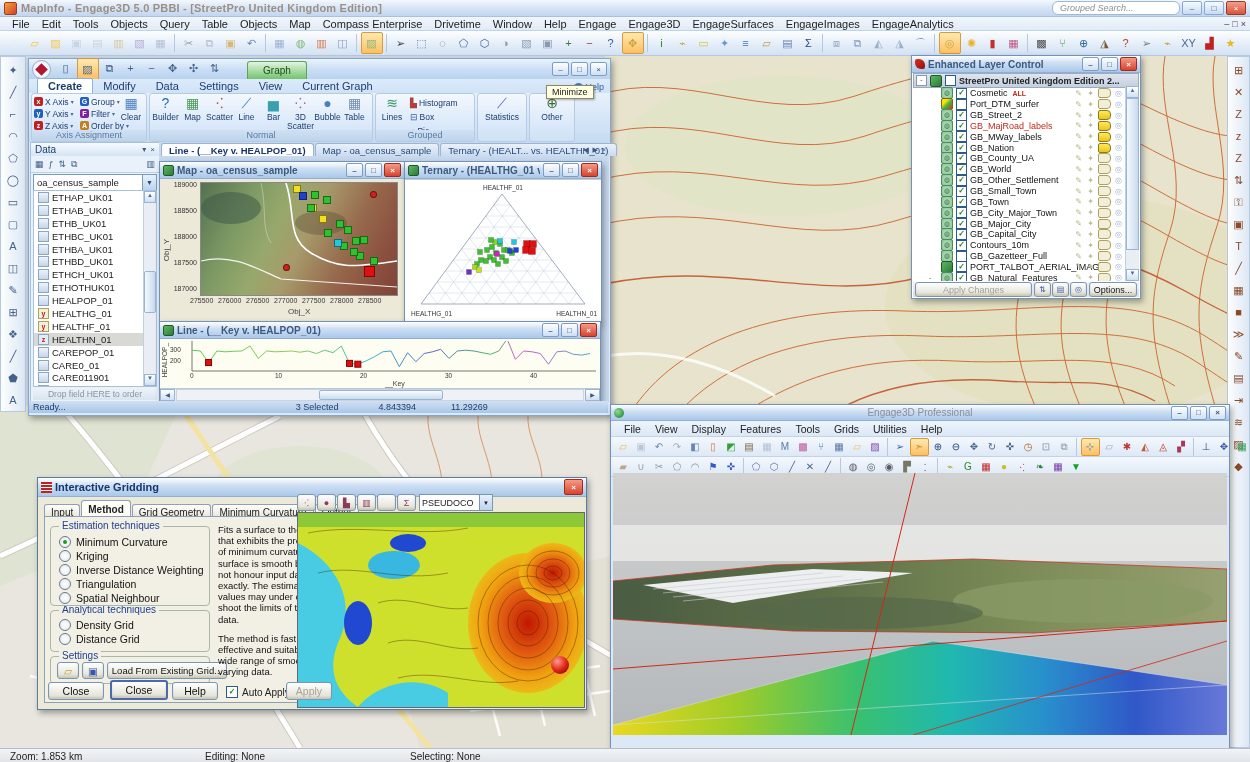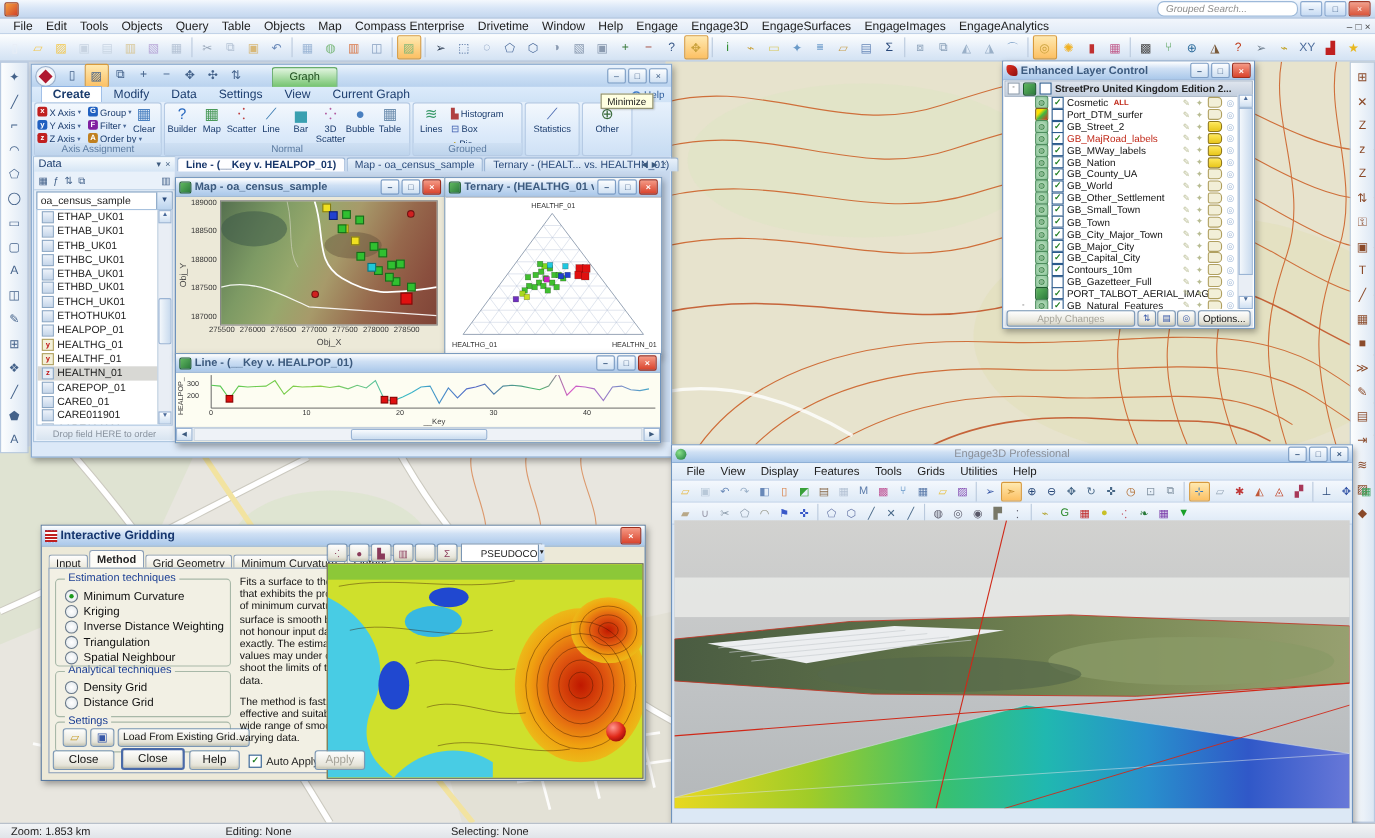--- a/index.html
+++ b/index.html
@@ -81,20 +81,21 @@
   .e3tb .tbico{width:17px;height:16px;font-size:10px}
   .ticklbl{position:absolute;font-size:8px;color:#333}
 </style>
 </head>
 <body>
 
 <div id="screen">
 
   <div class="abs" id="titlebar">
     <div class="appico"></div>
+    <span class="ttl">MapInfo - Engage3D 5.0    PBBI - [StreetPro United Kingdom Edition]</span>
     <div id="cmdsearch">Grouped Search...</div>
     <div class="sysbtn">–</div>
     <div class="sysbtn">□</div>
     <div class="sysbtn close">×</div>
   </div>
 
   <div class="abs" id="menubar">
     <span class="menu-item">File</span>
       <span class="menu-item">Edit</span>
       <span class="menu-item">Tools</span>
@@ -747,20 +748,26 @@
     </div>
     <div style="height:12px;background:#e9eef5;border-top:1px solid #b8c8da;display:flex;align-items:center">
       <span style="width:13px;text-align:center;font-size:6px;color:#3c5a7e;background:linear-gradient(#fff,#cfe0f2);border:1px solid #9ab4d4;height:10px;line-height:10px">◀</span>
       <div style="flex:1;position:relative;height:10px;margin:0 1px;background:#eef2f7;border:1px solid #c8d4e0">
         <div style="position:absolute;left:35%;width:30%;top:0;bottom:0;background:linear-gradient(#f8fbfe,#cadcef);border:1px solid #9ab4d4;border-radius:2px"></div>
       </div>
       <span style="width:13px;text-align:center;font-size:6px;color:#3c5a7e;background:linear-gradient(#fff,#cfe0f2);border:1px solid #9ab4d4;height:10px;line-height:10px">▶</span>
     </div>
   </div>
 
+  <div class="abs" style="left:29px;top:401px;width:579px;height:12px;background:linear-gradient(#cfe0f2,#aac6e8);display:flex;align-items:center;font-size:9px;color:#1c3d6e">
+    <span style="padding-left:4px">Ready...</span>
+    <span style="margin-left:230px">3 Selected</span>
+    <span style="margin-left:40px">4.843394</span>
+    <span style="margin-left:35px">11.29269</span>
+  </div>
 
   <div class="win" style="left:911px;top:55px;width:228px;height:242px;background:#fff">
     <div class="wtb">
       <span style="width:10px;height:10px;background:linear-gradient(135deg,#e03020,#901010);border-radius:2px 6px 2px 6px"></span>
       <span>Enhanced Layer Control</span>
       <div class="wbtns">
         <div class="wbtn">–</div>
         <div class="wbtn">□</div>
         <div class="wbtn close">×</div>
       </div>
@@ -1083,21 +1090,21 @@
     <div style="position:absolute;left:259px;top:16px;display:flex;gap:1px;align-items:center">
       <div id="gp-icons" style="display:flex;gap:1px">
           <div class="xpbtn" style="width: 17px; height: 15px; font-size: 9px; color: rgb(138, 58, 90);">⁖</div>
           <div class="xpbtn" style="width: 17px; height: 15px; font-size: 9px; color: rgb(138, 58, 90);">●</div>
           <div class="xpbtn" style="width: 17px; height: 15px; font-size: 9px; color: rgb(138, 58, 90);">▙</div>
           <div class="xpbtn" style="width: 17px; height: 15px; font-size: 9px; color: rgb(138, 58, 90);">▥</div>
           <div class="xpbtn" style="width: 17px; height: 15px; font-size: 9px; color: rgb(138, 58, 90);"></div>
           <div class="xpbtn" style="width: 17px; height: 15px; font-size: 9px; color: rgb(138, 58, 90);">Σ</div>
         </div>
       <div style="width:72px;height:15px;background:#fff;border:1px solid #7a96b4;display:flex;align-items:center;margin-left:2px">
-        <span style="flex:1;font-size:9px;padding-left:17px">PSEUDOCO</span>
+        <span style="flex:1;font-size:9px;padding-left:2px">PSEUDOCO</span>
         <span style="width:12px;height:100%;background:linear-gradient(#e8f1fb,#bcd4ee);border-left:1px solid #7a96b4;font-size:6px;display:flex;align-items:center;justify-content:center">▼</span>
       </div>
     </div>
 
     <div style="position:absolute;left:259px;top:34px;width:286px;height:194px;border:1px solid #667;overflow:hidden;background:#d8e030">
       <svg width="286" height="194">
         <defs>
           <radialGradient id="mtn" cx="50%" cy="50%" r="60%">
             <stop offset="0%" stop-color="#c01800"></stop>
               <stop offset="35%" stop-color="#e05810"></stop>

